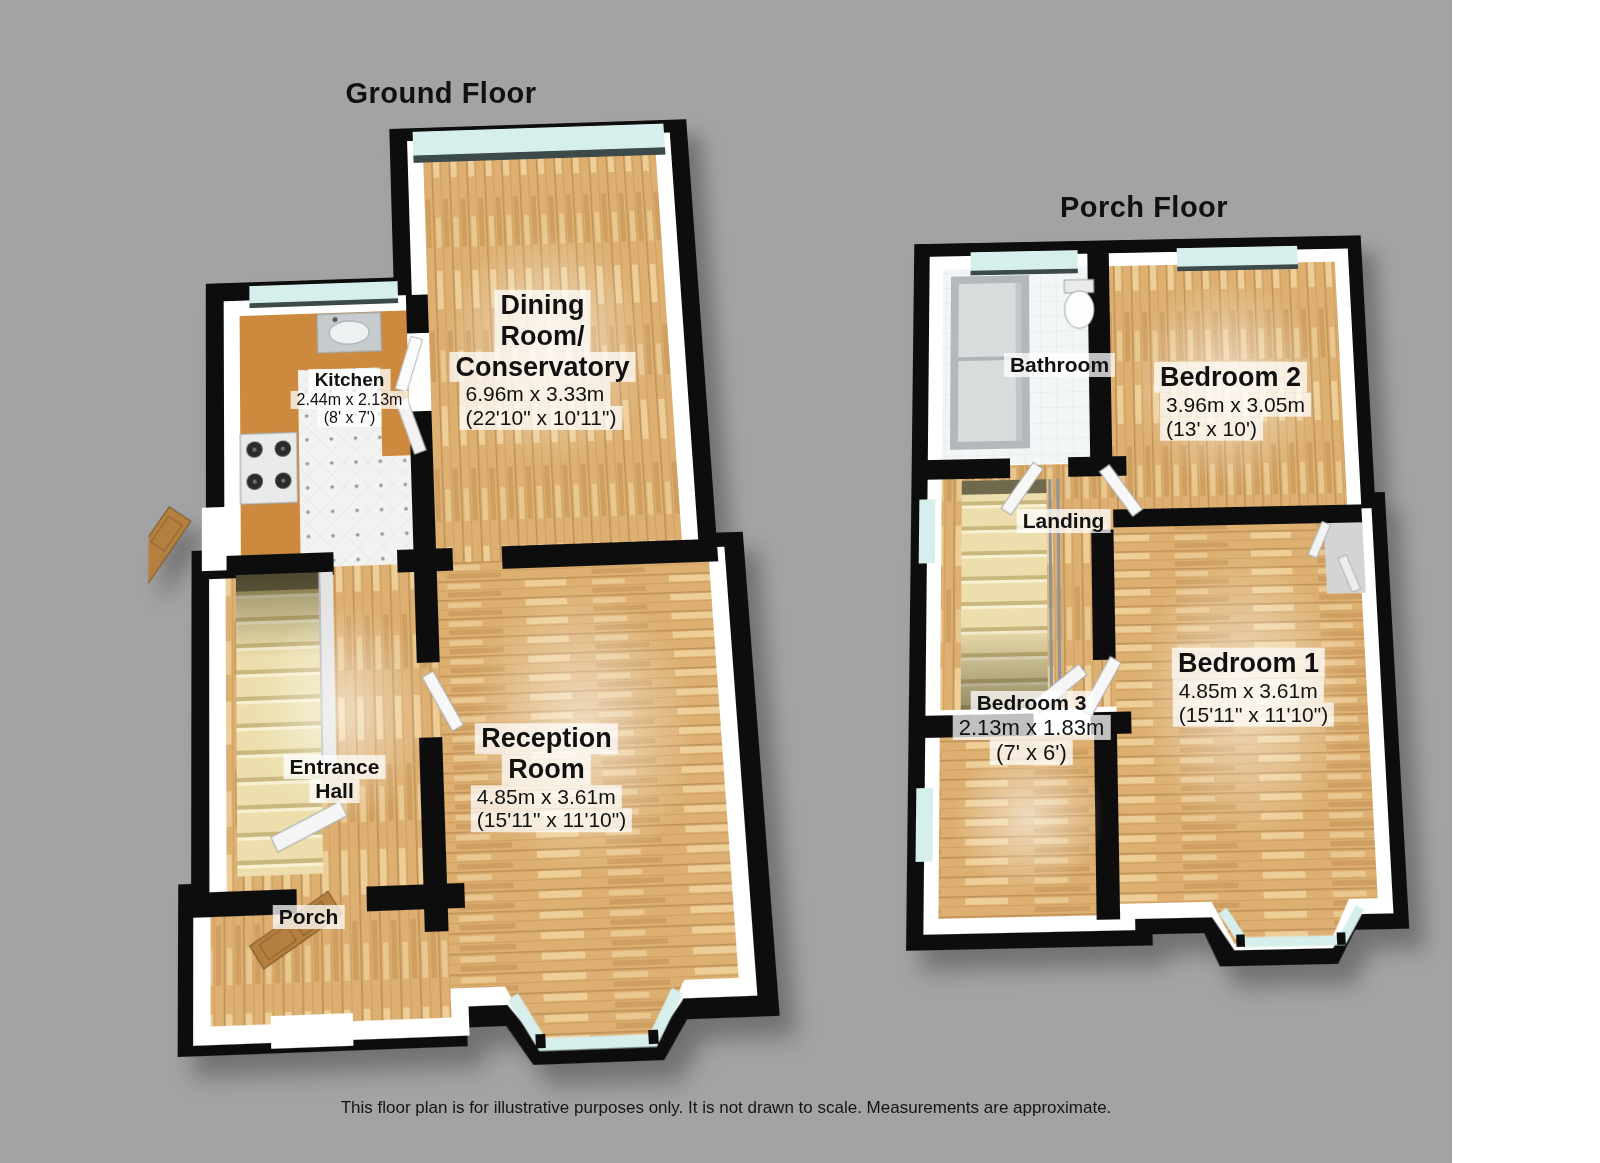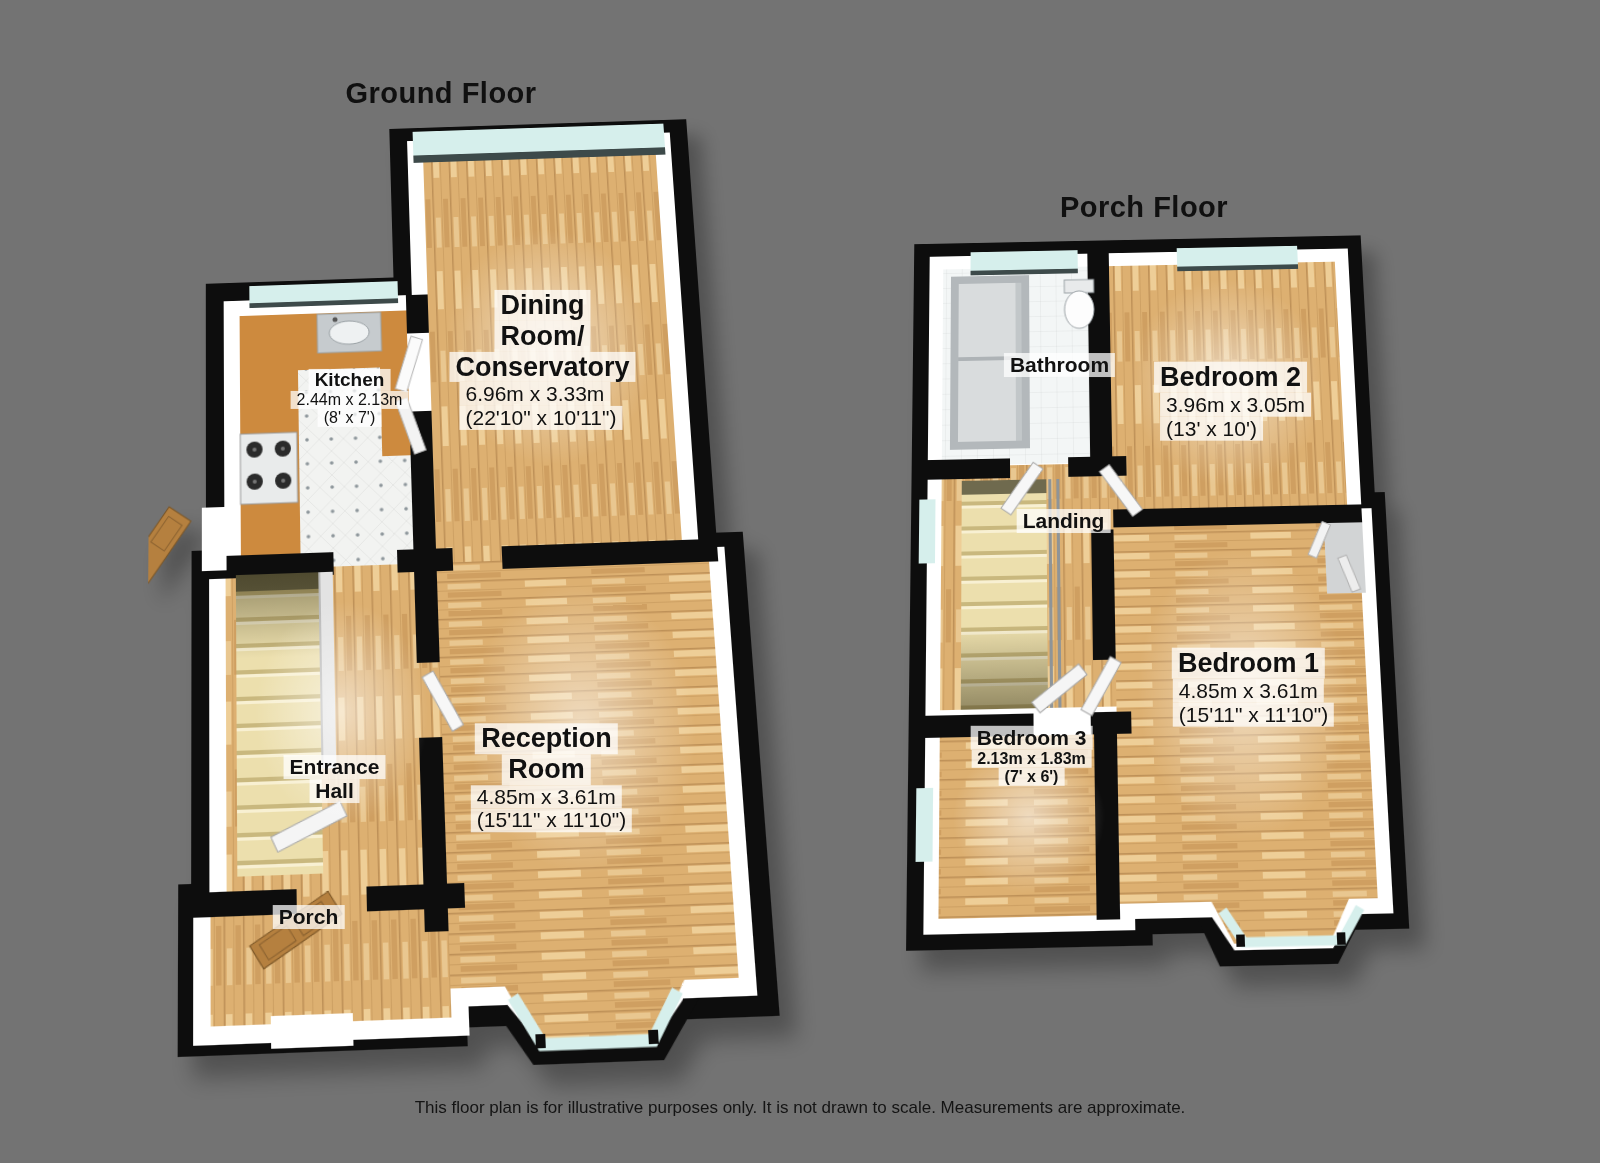--- a/index.html
+++ b/index.html
@@ -1,31 +1,31 @@
 <!DOCTYPE html>
 <html><head>
 <meta charset="utf-8">
 <style>
   html,body{margin:0;padding:0;background:#ffffff;}
-  .canvas{position:relative;width:1600px;height:1163px;background:#737373;overflow:hidden;
+  .canvas{position:relative;width:1452px;height:1163px;background:#a3a3a3;overflow:hidden;
           font-family:"Liberation Sans", sans-serif;color:#111;}
   .floor-title{position:absolute;transform:translate(-50%,-50%);font-weight:bold;font-size:29px;
                letter-spacing:0.5px;color:#101010;white-space:nowrap;z-index:6;}
   .plan{position:absolute;}
   .plan svg{display:block;filter:drop-shadow(14px 18px 10px rgba(0,0,0,0.30));}
   .gf{left:150px;top:112px;width:600px;height:910px;
       transform:perspective(1600px) rotateX(13deg) rotate(-2deg);transform-origin:50% 28%;}
   .ff{left:882px;top:228px;width:520px;height:720px;
       transform:perspective(1600px) rotateX(13deg) rotate(-1.2deg);transform-origin:50% 30%;}
   .room-label{position:absolute;transform:translate(-50%,-50%);text-align:center;z-index:5;line-height:1.14;padding-left:39px;}
   .room-label > div{background:rgba(255,255,255,0.74);width:fit-content;margin:0 auto;
                     padding:0 6px;white-space:nowrap;}
   .nm{font-weight:bold;}
   .size-l .nm{font-size:27px;} .size-l .dm{font-size:21px;margin-left:10px;}
-  .size-m .nm{font-size:21px;} .size-m .dm{font-size:16px;font-weight:bold;}
+  .size-m .nm{font-size:21px;} .size-m .dm{font-size:22px;}
   .size-s .nm{font-size:19px;} .size-s .dm{font-size:16px;}
   .footer{position:absolute;left:0;right:0;top:1096px;text-align:center;font-size:17px;
           line-height:24px;color:#141414;z-index:6;}
 </style>
 </head>
 <body>
 
 <div class="canvas">
 
   <div class="floor-title" style="left:441px;top:93px">Ground Floor</div>
@@ -318,21 +318,21 @@
   <div class="room-label size-m" style="left:1044px;top:521px">
     <div class="nm">Landing</div>
   </div>
 
   <div class="room-label size-l" style="left:1229px;top:687px">
     <div class="nm">Bedroom 1</div>
     <div class="dm">4.85m x 3.61m</div>
     <div class="dm">(15'11" x 11'10")</div>
   </div>
 
-  <div class="room-label size-m" style="left:1012px;top:756px">
+  <div class="room-label size-m" style="left:1012px;top:728px">
     <div class="nm">Bedroom 3</div>
     <div class="dm">2.13m x 1.83m</div>
     <div class="dm">(7' x 6')</div>
   </div>
 
   <div class="footer">
     <div>This floor plan is for illustrative purposes only. It is not drawn to scale. Measurements are approximate.</div>
   </div>
 
 </div>

